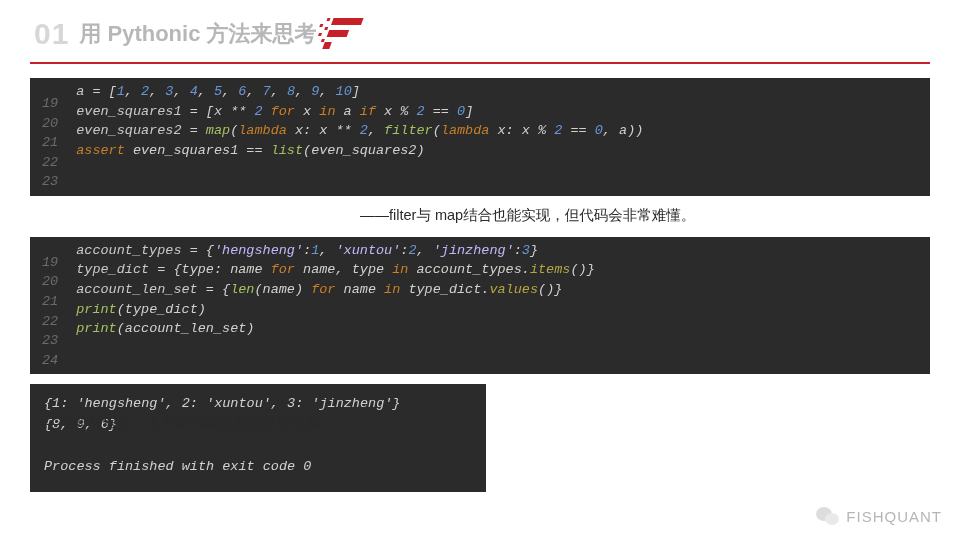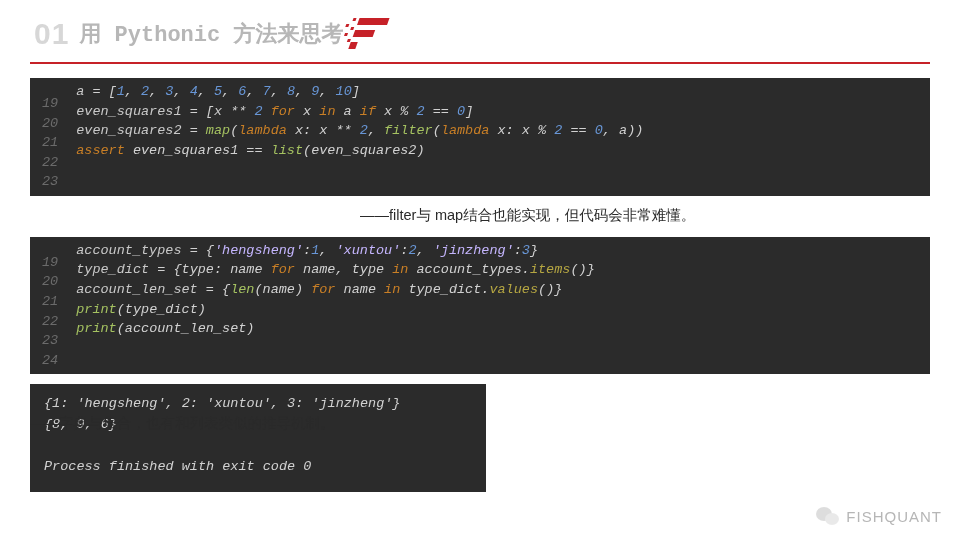--- a/index.html
+++ b/index.html
@@ -20,21 +20,20 @@
     font-size: 30px;
     font-weight: 700;
     color: #d7d7d7;
     letter-spacing: 1px;
     margin-right: 10px;
   }
   .chapter-title {
     font-size: 22px;
     font-weight: 700;
     color: #b7b7b7;
-    font-family: Liberation Mono, monospace;
   }
   .brand {
     margin-left: auto;
     font-size: 22px;
     font-weight: 700;
     color: #333;
     margin-right: 18px;
   }
   .logo {
     width: 54px;

